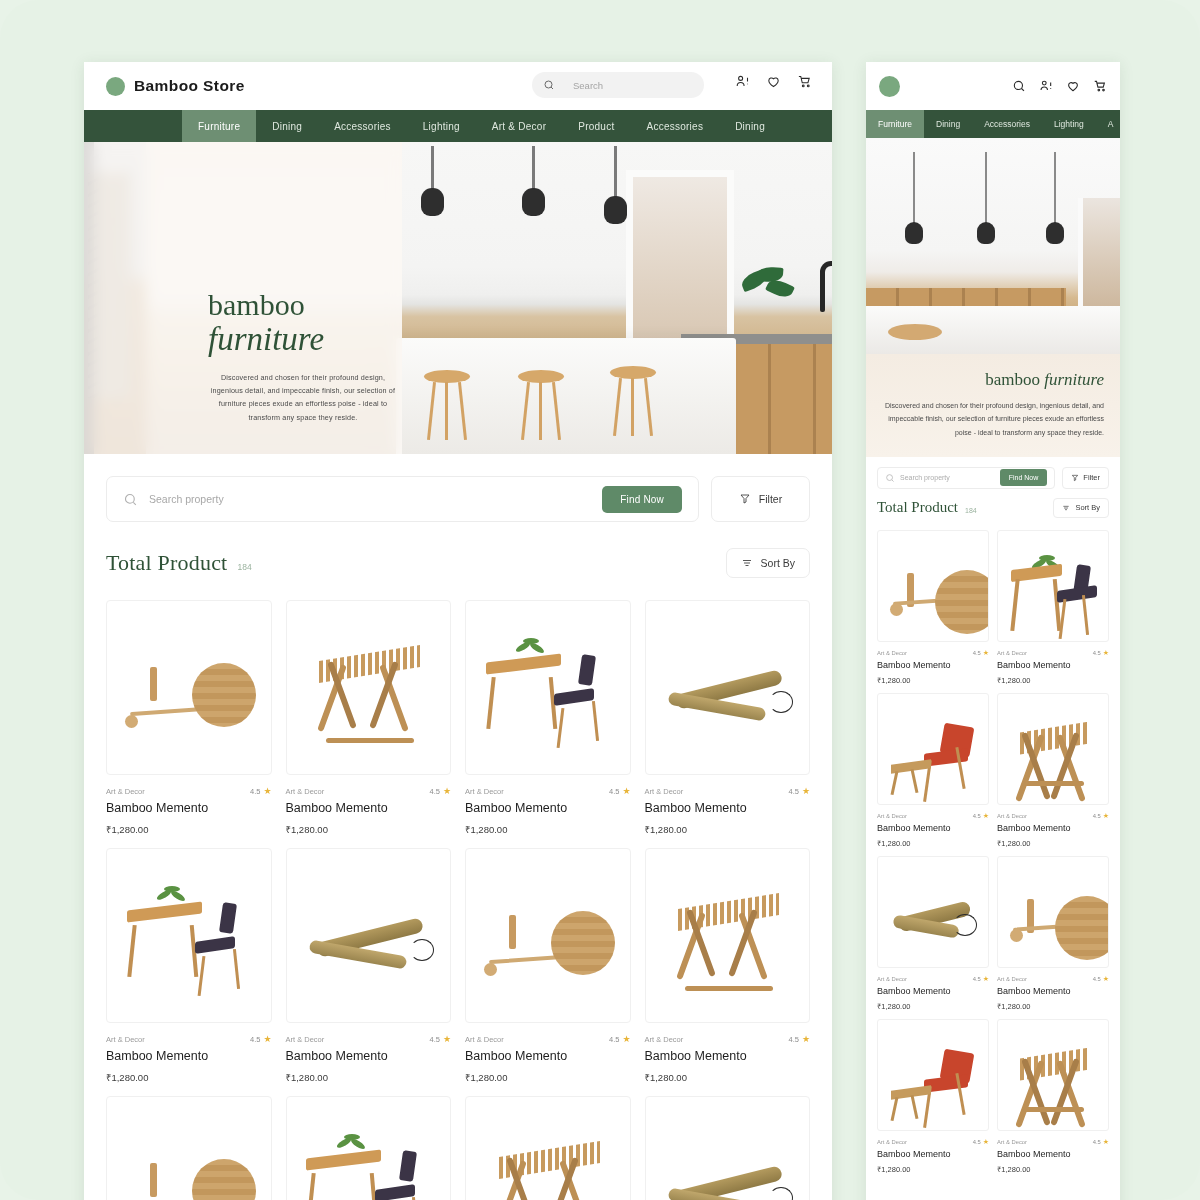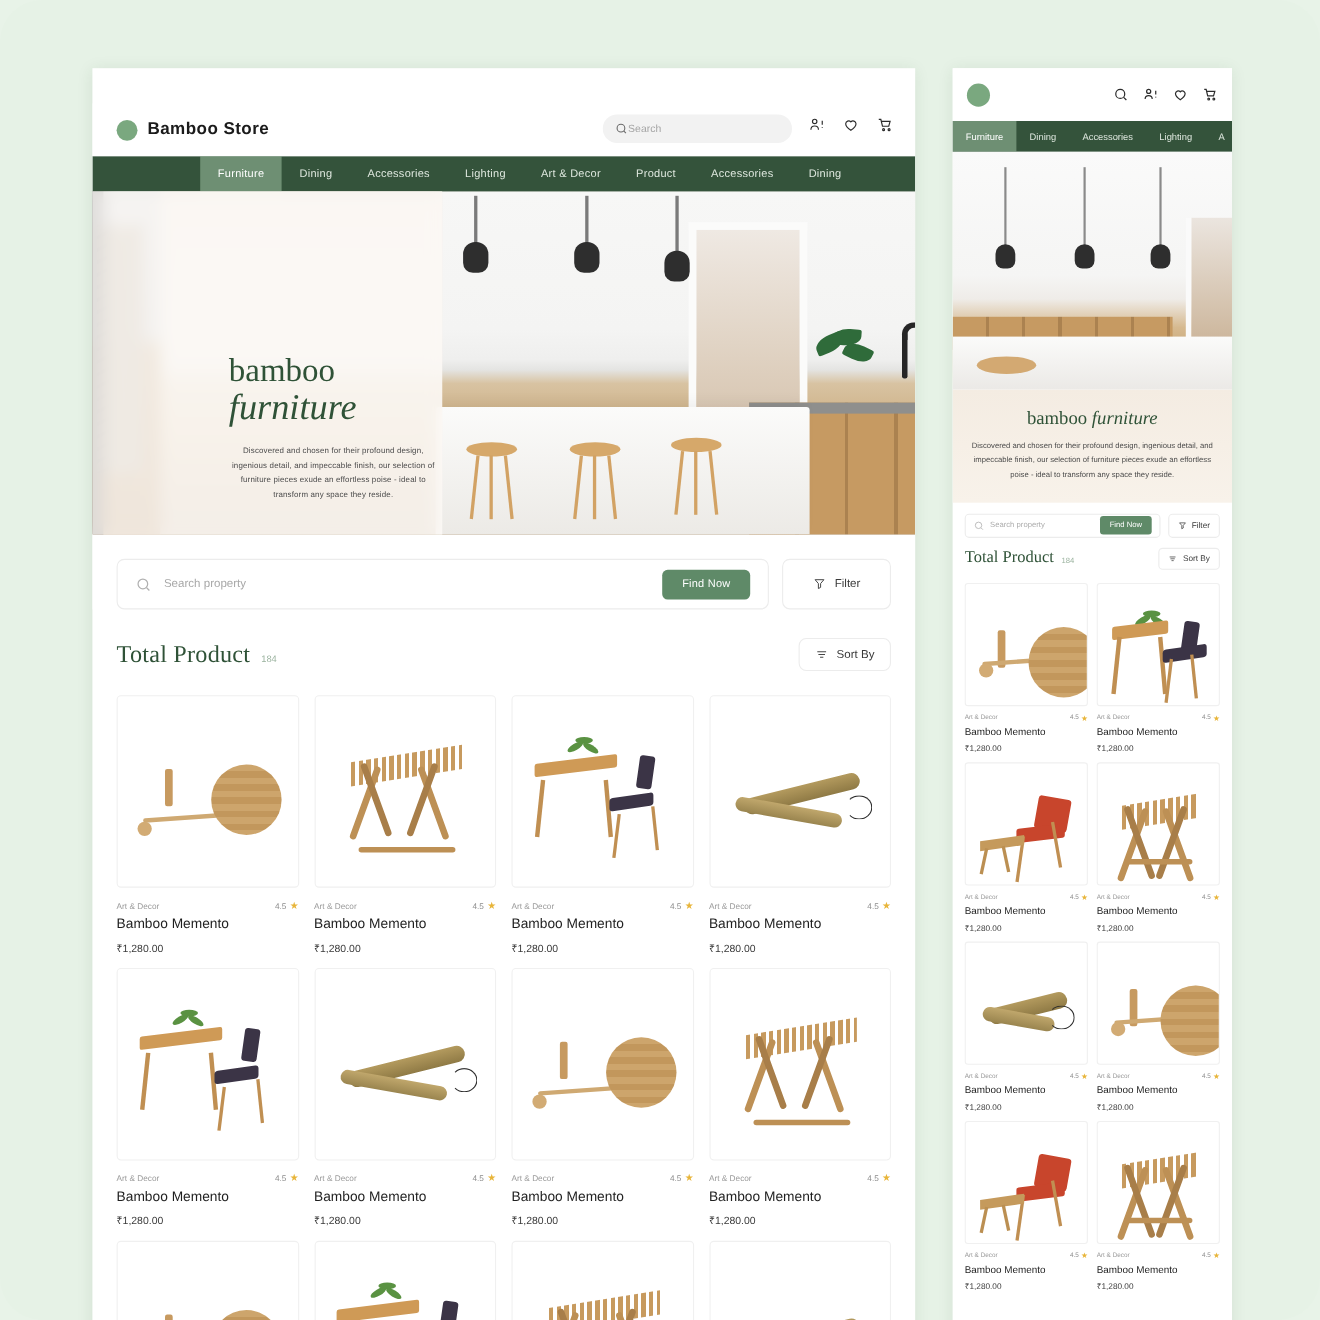--- a/index.html
+++ b/index.html
@@ -21,35 +21,35 @@
     left: 84px; top: 62px;
     width: 748px; height: 1160px;
     background: #ffffff;
     overflow: hidden;
     box-shadow: 0 2px 14px rgba(40,70,40,.10);
   }
 
   .d-header {
     height: 48px; background:#fff;
     display:flex; align-items:center; padding: 0 22px;
-    position: relative; z-index: 5; margin-top: 32px;
+    position: relative; z-index: 5;
   }
   .brand { display:flex; align-items:center; gap:9px; }
   .brand-dot {
     width:19px; height:19px; border-radius:50%;
     background:#7aa87f;
   }
   .brand-name {
     font-size:15.5px; font-weight:700; color:#1b1b1b;
     letter-spacing:.4px;
   }
   .d-search {
-    position:absolute; left:464px; top:10px;
+    position:absolute; left:448px; top:10px;
     width:172px; height:26px; border-radius:13px;
-    background:#f2f2f2; display:flex; align-items:center; gap:0;
+    background:#f2f2f2; display:flex; align-items:center; gap:18px;
     padding: 0 11px;
   }
   .d-search .ph { font-size:9.5px; color:#a5a5a5; }
   .d-icons {
     position:absolute; right:20px; top:12px;
     display:flex; align-items:center; gap:16px;
   }
   .ico { display:block; }
 
   .d-nav {
@@ -387,21 +387,21 @@
     background:linear-gradient(180deg,#ebe5df,#cdb79d);
     border-left:5px solid #fafafa;
   }
   .m-bowl{
     position:absolute; left:22px; top:186px; width:54px; height:16px;
     border-radius:50%; background:#d3a972;
   }
 
   .m-herotext{
     background:linear-gradient(180deg,#f4ece2,#f8f2ea);
-    padding:16px 16px 18px 16px; text-align:center;
+    padding:16px 16px 18px 16px; text-align:right;
   }
   .m-h1{
     font-family:"Liberation Serif", serif;
     font-size:17px; color:#2f5237;
   }
   .m-h1 i{ font-style:italic; }
   .m-hp{
     margin-top:9px; font-size:7px; line-height:1.9; color:#4a4a4a;
   }
 

